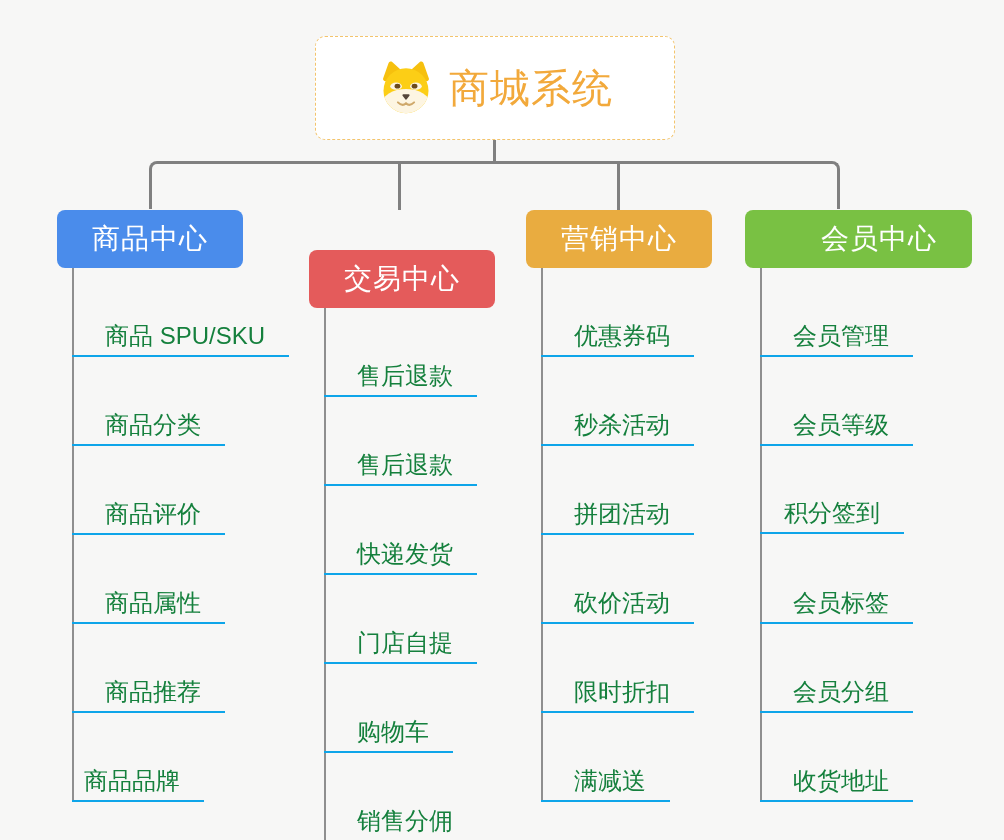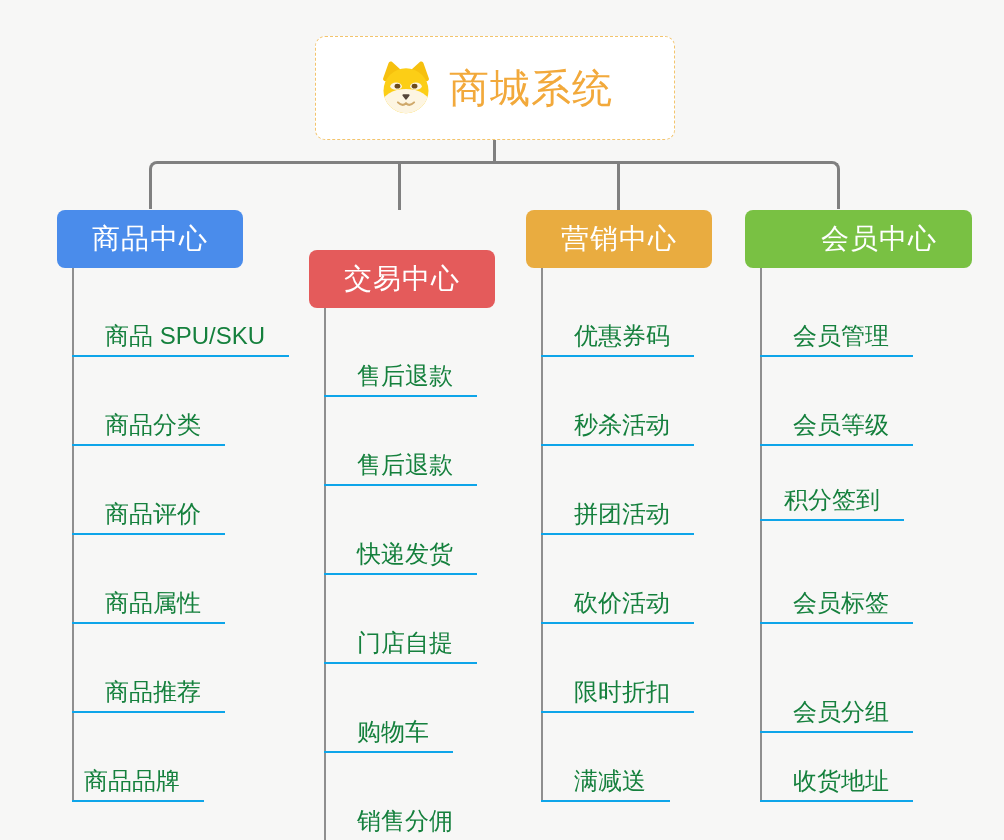--- a/index.html
+++ b/index.html
@@ -151,19 +151,19 @@
         <div class="branch-item" style="top: 287px;">拼团活动</div>
         <div class="branch-item" style="top: 376px;">砍价活动</div>
         <div class="branch-item" style="top: 554px;">满减送</div>
         <div class="branch-item" style="top: 465px;">限时折扣</div>
       </div>
       <div class="branch-col" style="left: 745px;">
         <div class="branch-header" style="background: rgb(121, 193, 67); padding-left: 41px;">会员中心</div>
         <div class="branch-spine"></div>
         <div class="branch-item" style="top: 109px;">会员管理</div>
         <div class="branch-item" style="top: 198px;">会员等级</div>
-        <div class="branch-item" style="top: 273px; padding-left: 24px;">积分签到</div>
+        <div class="branch-item" style="top: 286px; padding-left: 24px;">积分签到</div>
         <div class="branch-item" style="top: 376px;">会员标签</div>
-        <div class="branch-item" style="top: 485px; text-align: center;">会员分组</div>
+        <div class="branch-item" style="top: 465px; text-align: center;">会员分组</div>
         <div class="branch-item" style="top: 554px;">收货地址</div>
       </div>
     </div>
 </div>
 
 </body></html>

